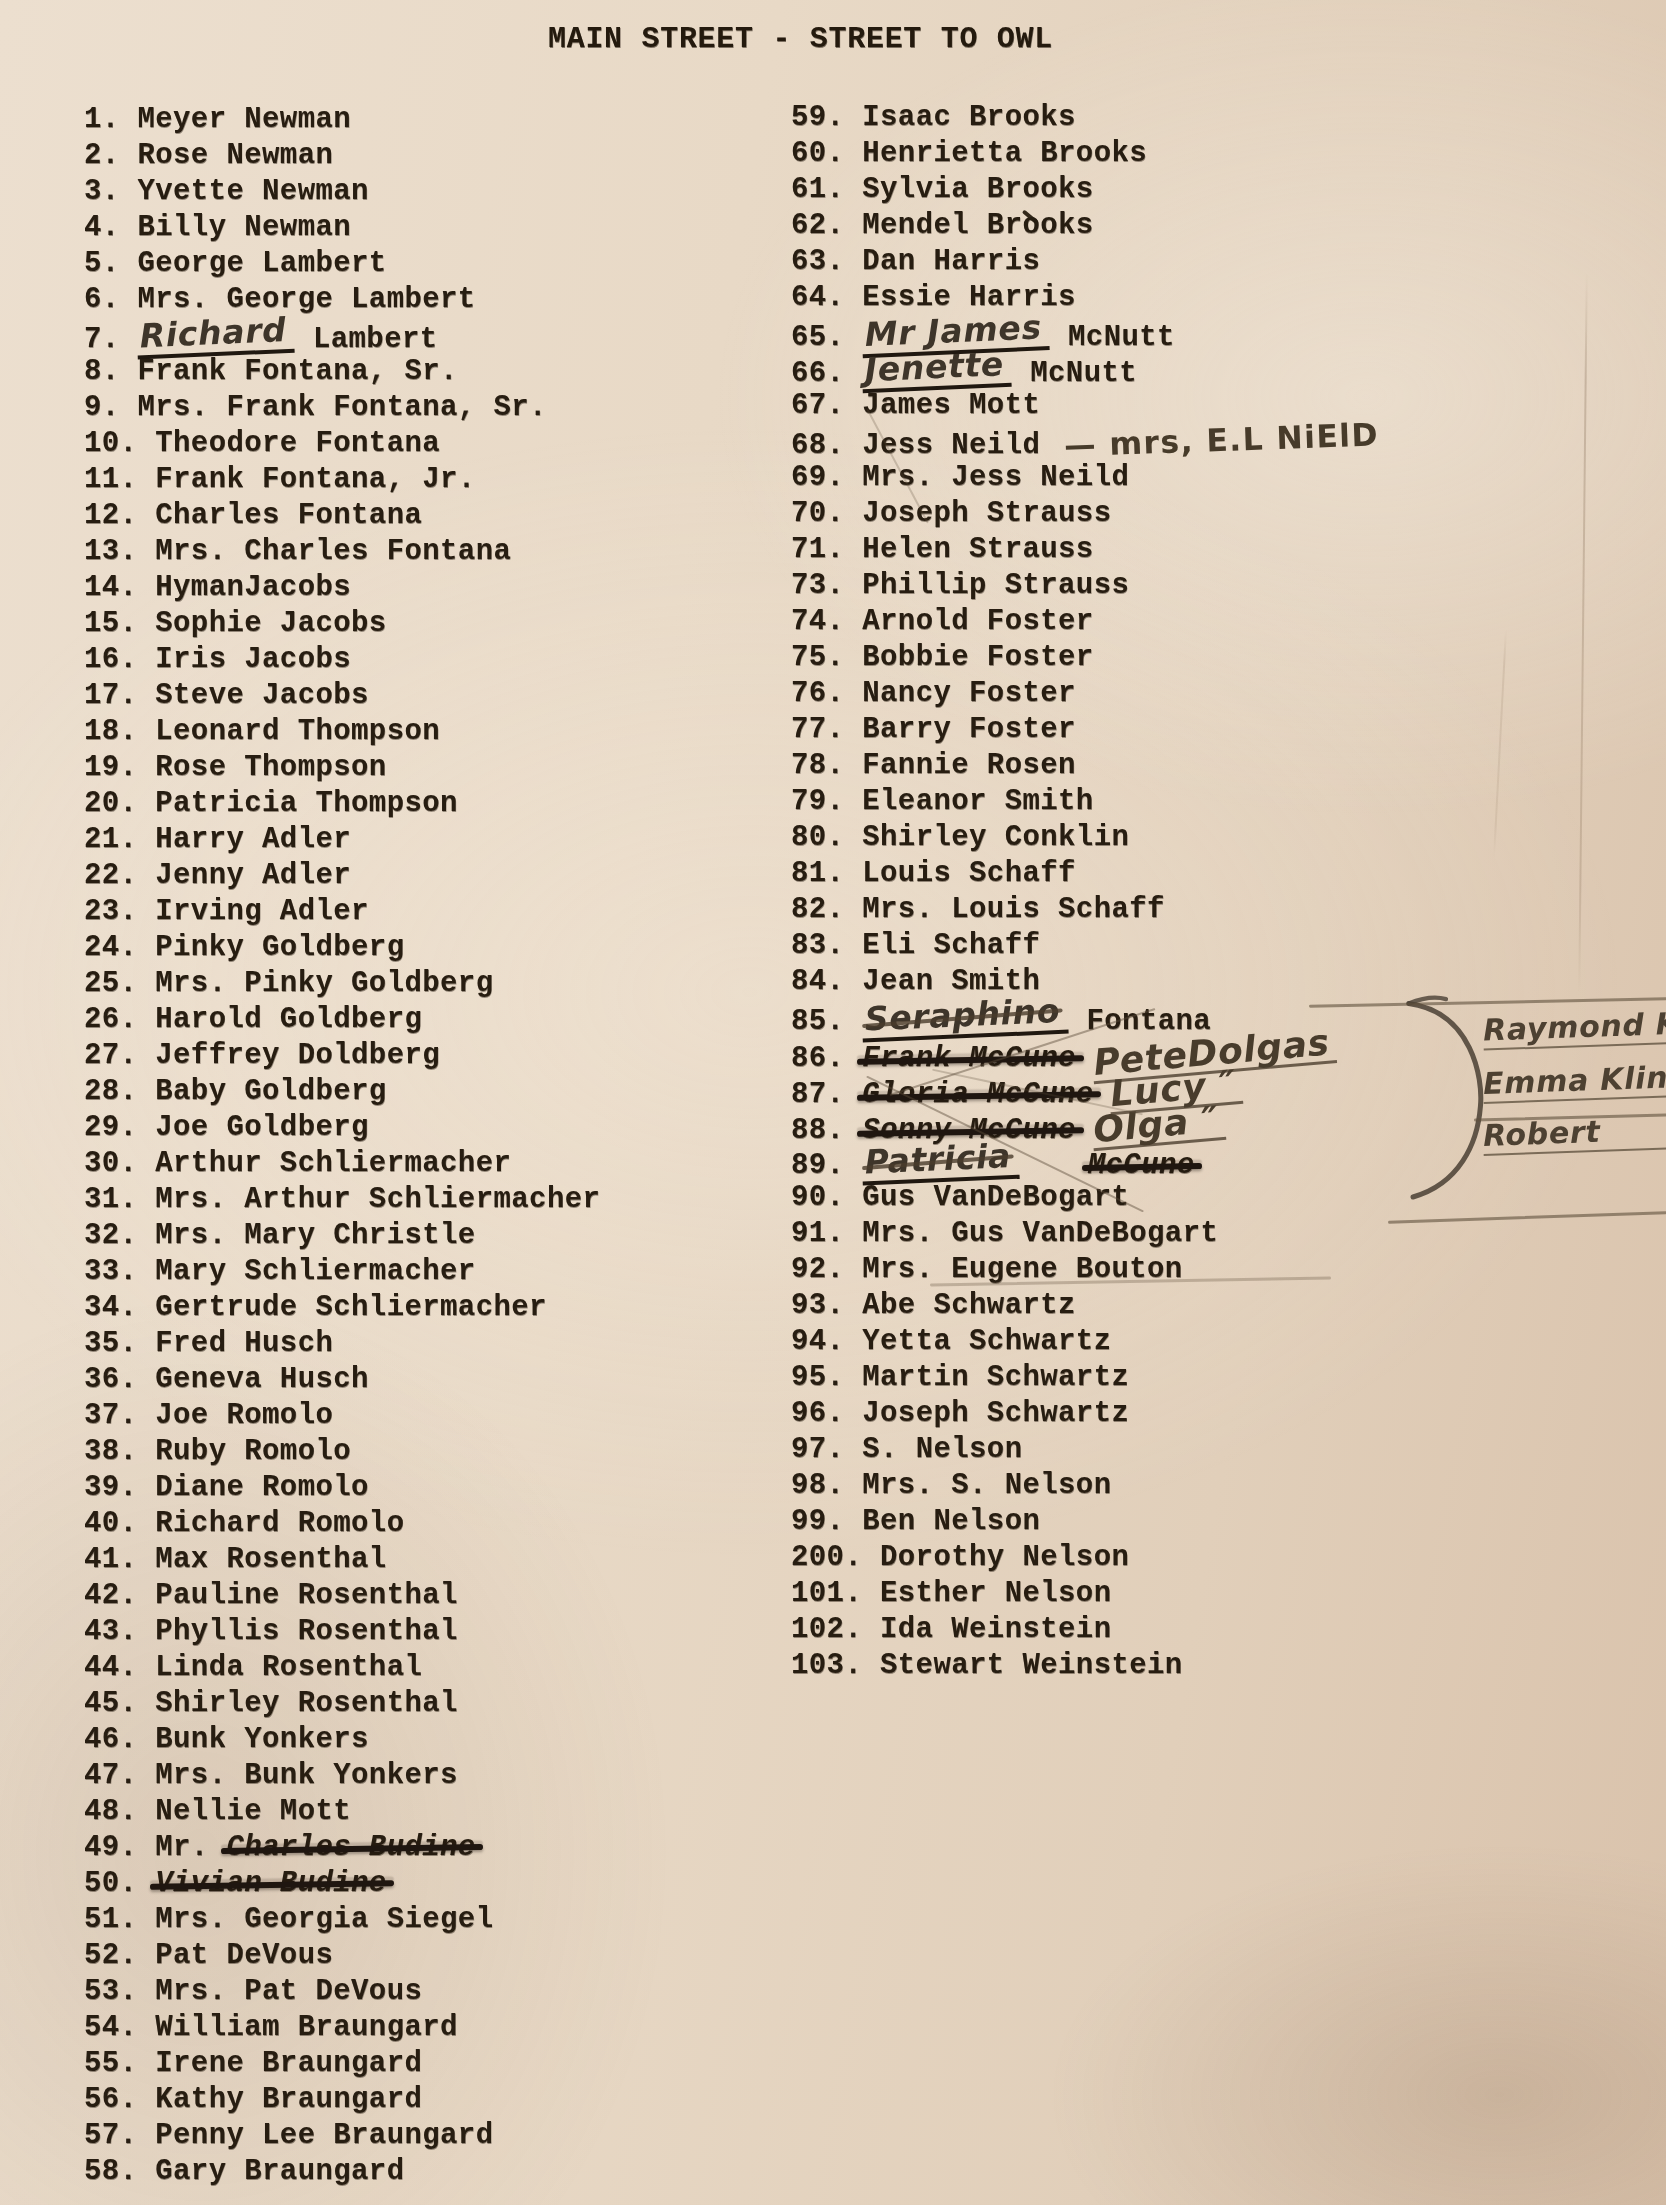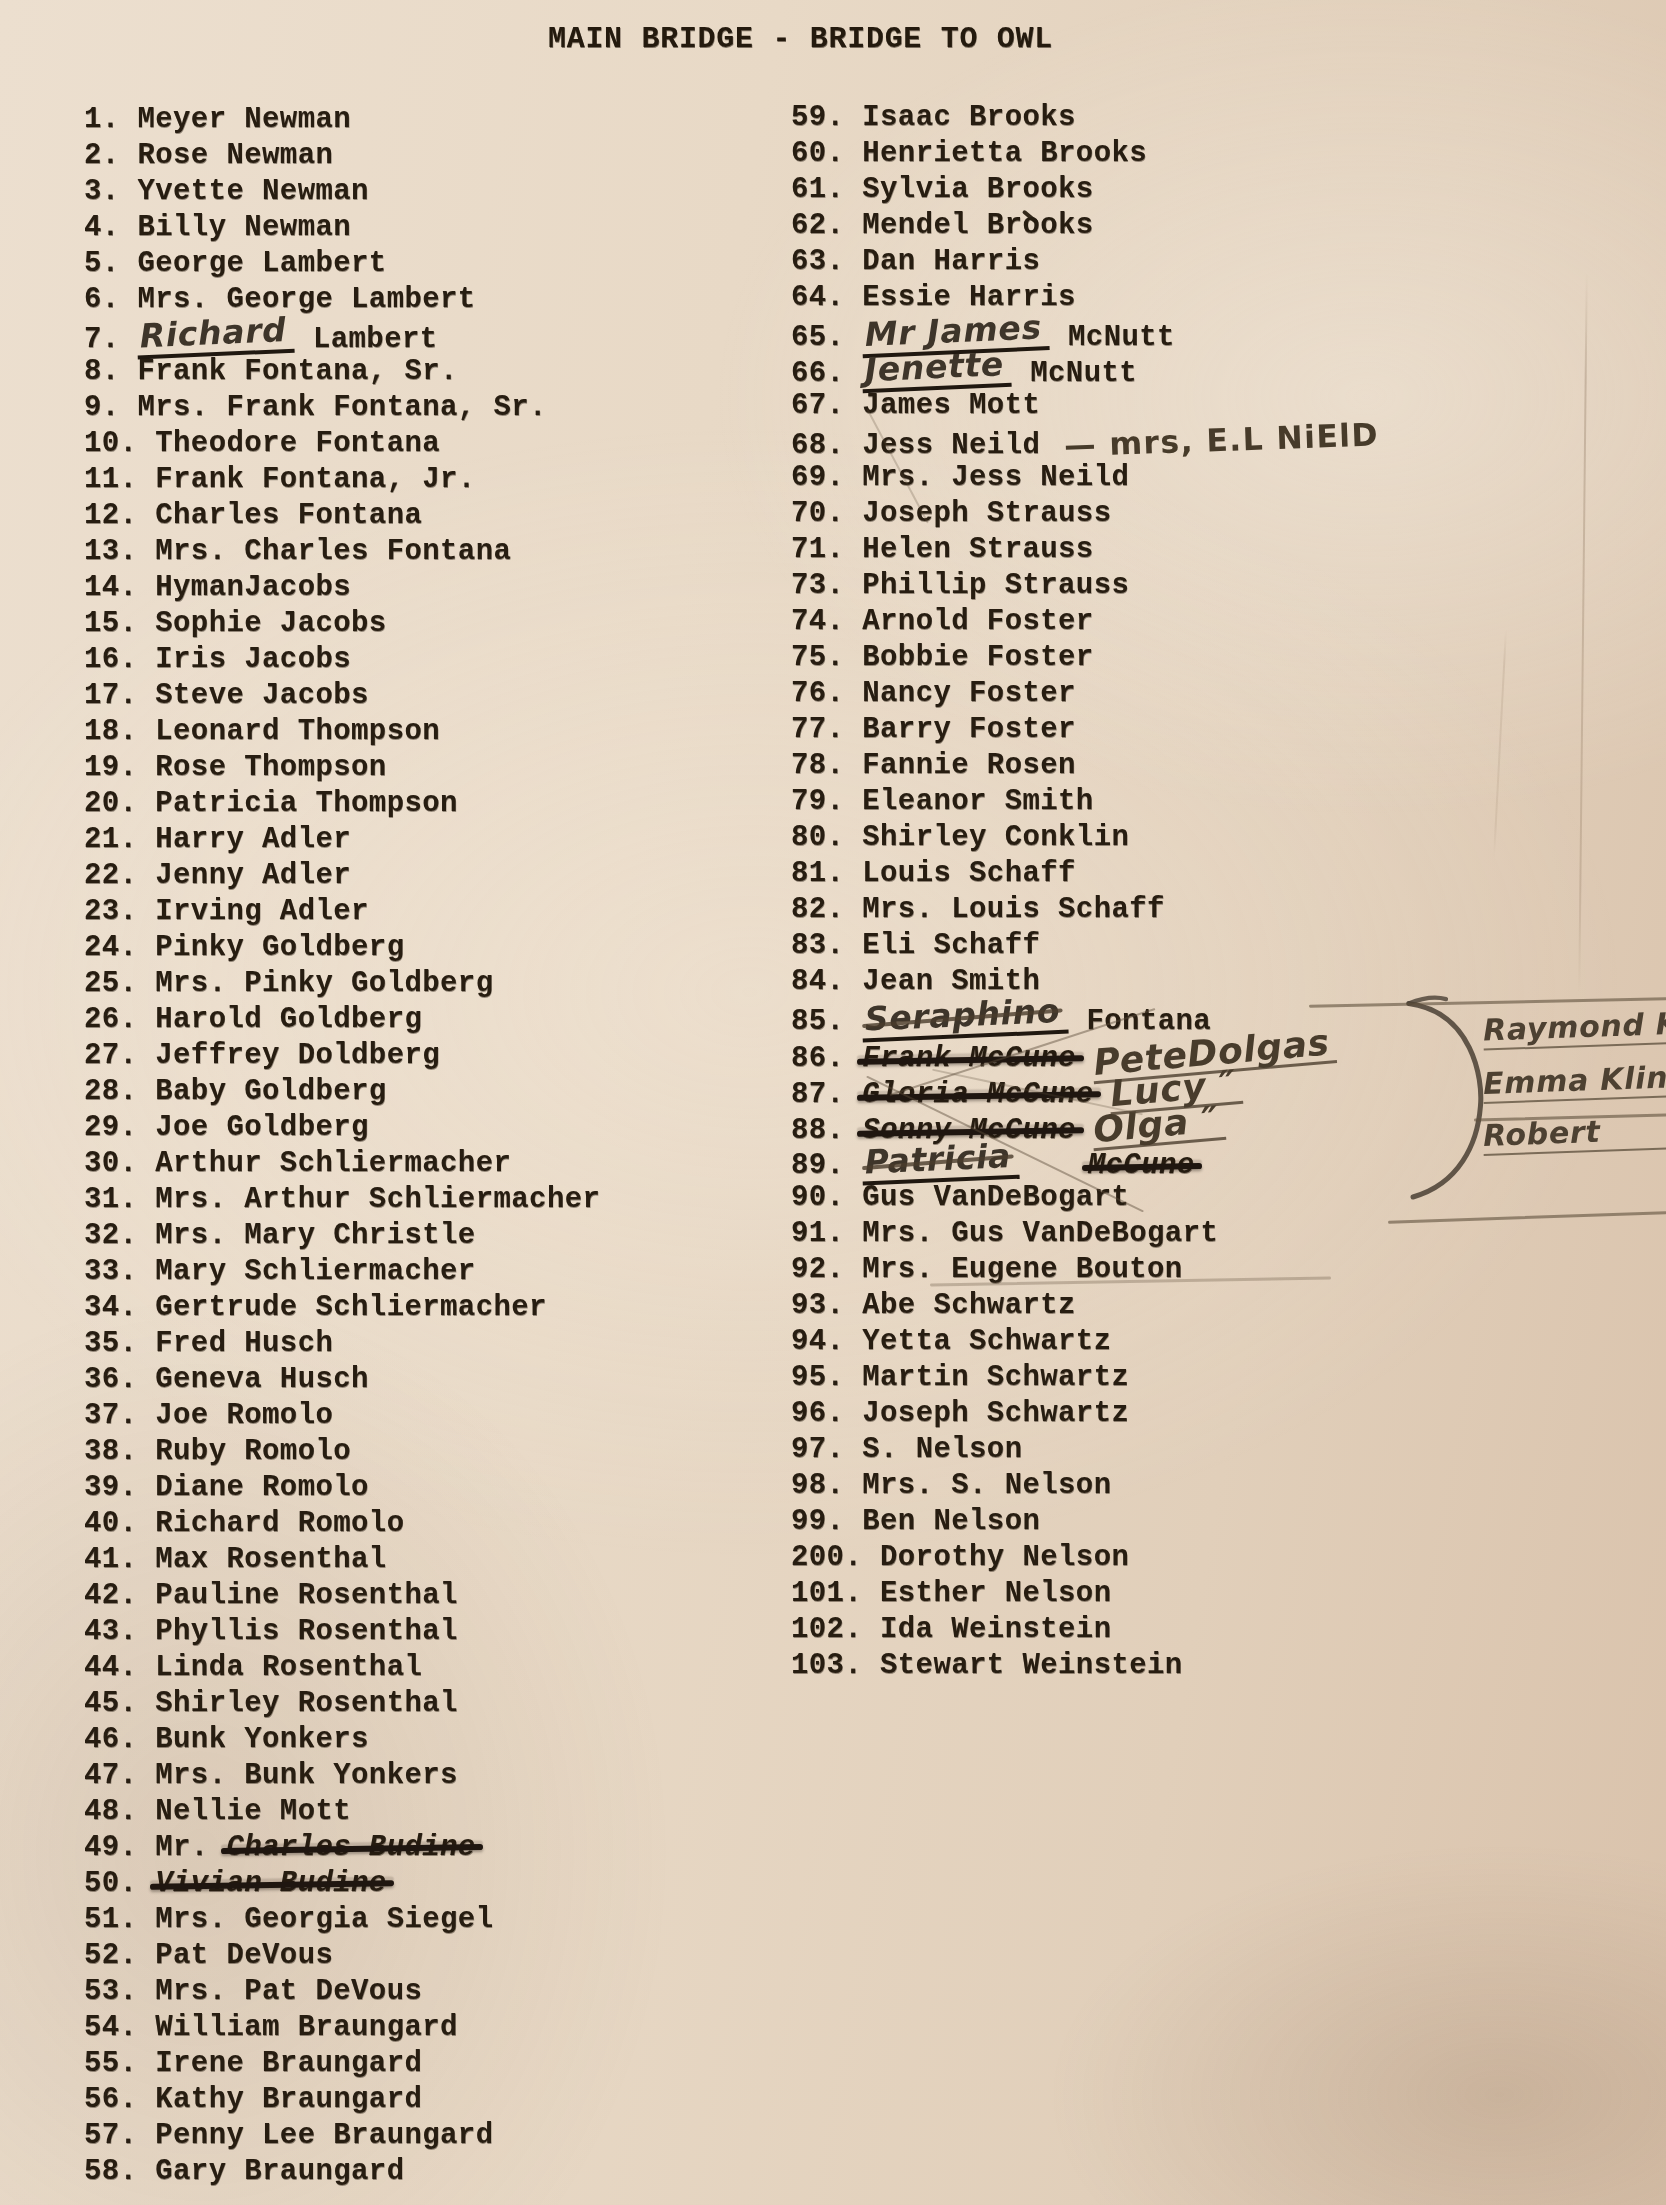--- a/index.html
+++ b/index.html
@@ -82,21 +82,21 @@
     font-family:"DejaVu Sans",sans-serif;font-style:italic;font-weight:600;
     font-size:30px;color:#4d4132;letter-spacing:0.7px;white-space:pre;
     transform:rotate(-2deg);border-bottom:2.9px solid rgba(90,76,58,0.75);
     width:max-content;padding:0 4.3px 1.4px 0;margin-bottom:15.7px;
   }
   .pencil-stroke{position:absolute;height:2.9px;background:rgba(95,80,60,0.6);border-radius:1.4px;}
 </style>
 </head>
 <body>
 
-<div class="doc-title">MAIN BRIDGE - BRIDGE TO OWL</div>
+<div class="doc-title">MAIN STREET - STREET TO OWL</div>
 <div class="ink-mark" style="left:1021px;top:215px;transform:rotate(40deg);"></div>
 
 <div class="col col-left" style="left:84px;top:102px;"><div class="row"><span class="no">1. </span><span class="typed">Meyer Newman</span></div><div class="row"><span class="no">2. </span><span class="typed">Rose Newman</span></div><div class="row"><span class="no">3. </span><span class="typed">Yvette Newman</span></div><div class="row"><span class="no">4. </span><span class="typed">Billy Newman</span></div><div class="row"><span class="no">5. </span><span class="typed">George Lambert</span></div><div class="row"><span class="no">6. </span><span class="typed">Mrs. George Lambert</span></div><div class="row"><span class="no">7. </span><span class="hw u">Richard</span><span class="typed">Lambert</span></div><div class="row"><span class="no">8. </span><span class="typed">Frank Fontana, Sr.</span></div><div class="row"><span class="no">9. </span><span class="typed">Mrs. Frank Fontana, Sr.</span></div><div class="row"><span class="no">10. </span><span class="typed">Theodore Fontana</span></div><div class="row"><span class="no">11. </span><span class="typed">Frank Fontana, Jr.</span></div><div class="row"><span class="no">12. </span><span class="typed">Charles Fontana</span></div><div class="row"><span class="no">13. </span><span class="typed">Mrs. Charles Fontana</span></div><div class="row"><span class="no">14. </span><span class="typed">HymanJacobs</span></div><div class="row"><span class="no">15. </span><span class="typed">Sophie Jacobs</span></div><div class="row"><span class="no">16. </span><span class="typed">Iris Jacobs</span></div><div class="row"><span class="no">17. </span><span class="typed">Steve Jacobs</span></div><div class="row"><span class="no">18. </span><span class="typed">Leonard Thompson</span></div><div class="row"><span class="no">19. </span><span class="typed">Rose Thompson</span></div><div class="row"><span class="no">20. </span><span class="typed">Patricia Thompson</span></div><div class="row"><span class="no">21. </span><span class="typed">Harry Adler</span></div><div class="row"><span class="no">22. </span><span class="typed">Jenny Adler</span></div><div class="row"><span class="no">23. </span><span class="typed">Irving Adler</span></div><div class="row"><span class="no">24. </span><span class="typed">Pinky Goldberg</span></div><div class="row"><span class="no">25. </span><span class="typed">Mrs. Pinky Goldberg</span></div><div class="row"><span class="no">26. </span><span class="typed">Harold Goldberg</span></div><div class="row"><span class="no">27. </span><span class="typed">Jeffrey Doldberg</span></div><div class="row"><span class="no">28. </span><span class="typed">Baby Goldberg</span></div><div class="row"><span class="no">29. </span><span class="typed">Joe Goldberg</span></div><div class="row"><span class="no">30. </span><span class="typed">Arthur Schliermacher</span></div><div class="row"><span class="no">31. </span><span class="typed">Mrs. Arthur Schliermacher</span></div><div class="row"><span class="no">32. </span><span class="typed">Mrs. Mary Christle</span></div><div class="row"><span class="no">33. </span><span class="typed">Mary Schliermacher</span></div><div class="row"><span class="no">34. </span><span class="typed">Gertrude Schliermacher</span></div><div class="row"><span class="no">35. </span><span class="typed">Fred Husch</span></div><div class="row"><span class="no">36. </span><span class="typed">Geneva Husch</span></div><div class="row"><span class="no">37. </span><span class="typed">Joe Romolo</span></div><div class="row"><span class="no">38. </span><span class="typed">Ruby Romolo</span></div><div class="row"><span class="no">39. </span><span class="typed">Diane Romolo</span></div><div class="row"><span class="no">40. </span><span class="typed">Richard Romolo</span></div><div class="row"><span class="no">41. </span><span class="typed">Max Rosenthal</span></div><div class="row"><span class="no">42. </span><span class="typed">Pauline Rosenthal</span></div><div class="row"><span class="no">43. </span><span class="typed">Phyllis Rosenthal</span></div><div class="row"><span class="no">44. </span><span class="typed">Linda Rosenthal</span></div><div class="row"><span class="no">45. </span><span class="typed">Shirley Rosenthal</span></div><div class="row"><span class="no">46. </span><span class="typed">Bunk Yonkers</span></div><div class="row"><span class="no">47. </span><span class="typed">Mrs. Bunk Yonkers</span></div><div class="row"><span class="no">48. </span><span class="typed">Nellie Mott</span></div><div class="row"><span class="no">49. </span><span class="typed">Mr. </span><span class="typed xout">Charles Budine</span></div><div class="row"><span class="no">50. </span><span class="typed xout">Vivian Budine</span></div><div class="row"><span class="no">51. </span><span class="typed">Mrs. Georgia Siegel</span></div><div class="row"><span class="no">52. </span><span class="typed">Pat DeVous</span></div><div class="row"><span class="no">53. </span><span class="typed">Mrs. Pat DeVous</span></div><div class="row"><span class="no">54. </span><span class="typed">William Braungard</span></div><div class="row"><span class="no">55. </span><span class="typed">Irene Braungard</span></div><div class="row"><span class="no">56. </span><span class="typed">Kathy Braungard</span></div><div class="row"><span class="no">57. </span><span class="typed">Penny Lee Braungard</span></div><div class="row"><span class="no">58. </span><span class="typed">Gary Braungard</span></div></div>
 <div class="col col-right" style="left:791px;top:100px;"><div class="row"><span class="no">59. </span><span class="typed">Isaac Brooks</span></div><div class="row"><span class="no">60. </span><span class="typed">Henrietta Brooks</span></div><div class="row"><span class="no">61. </span><span class="typed">Sylvia Brooks</span></div><div class="row"><span class="no">62. </span><span class="typed">Mendel Brooks</span></div><div class="row"><span class="no">63. </span><span class="typed">Dan Harris</span></div><div class="row"><span class="no">64. </span><span class="typed">Essie Harris</span></div><div class="row"><span class="no">65. </span><span class="hw u">Mr James</span><span class="typed">McNutt</span></div><div class="row"><span class="no">66. </span><span class="hw u">Jenette</span><span class="typed">McNutt</span></div><div class="row"><span class="no">67. </span><span class="typed">James Mott</span></div><div class="row"><span class="no">68. </span><span class="typed">Jess Neild</span><span class="hw3">— mrs, E.L NiElD</span></div><div class="row"><span class="no">69. </span><span class="typed">Mrs. Jess Neild</span></div><div class="row"><span class="no">70. </span><span class="typed">Joseph Strauss</span></div><div class="row"><span class="no">71. </span><span class="typed">Helen Strauss</span></div><div class="row"><span class="no">73. </span><span class="typed">Phillip Strauss</span></div><div class="row"><span class="no">74. </span><span class="typed">Arnold Foster</span></div><div class="row"><span class="no">75. </span><span class="typed">Bobbie Foster</span></div><div class="row"><span class="no">76. </span><span class="typed">Nancy Foster</span></div><div class="row"><span class="no">77. </span><span class="typed">Barry Foster</span></div><div class="row"><span class="no">78. </span><span class="typed">Fannie Rosen</span></div><div class="row"><span class="no">79. </span><span class="typed">Eleanor Smith</span></div><div class="row"><span class="no">80. </span><span class="typed">Shirley Conklin</span></div><div class="row"><span class="no">81. </span><span class="typed">Louis Schaff</span></div><div class="row"><span class="no">82. </span><span class="typed">Mrs. Louis Schaff</span></div><div class="row"><span class="no">83. </span><span class="typed">Eli Schaff</span></div><div class="row"><span class="no">84. </span><span class="typed">Jean Smith</span></div><div class="row"><span class="no">85. </span><span class="hw u hw-struck">Seraphino</span><span class="typed">Fontana</span></div><div class="row"><span class="no">86. </span><span class="typed xout">Frank McCune</span><span class="hw2 u">PeteDolgas</span></div><div class="row"><span class="no">87. </span><span class="typed xout">Gloria McCune</span><span class="hw2 u">Lucy ″</span></div><div class="row"><span class="no">88. </span><span class="typed xout">Sonny McCune</span><span class="hw2 u">Olga ″</span></div><div class="row"><span class="no">89. </span><span class="hw u hw-struck gap-wide">Patricia</span><span class="typed xout">McCune</span></div><div class="row"><span class="no">90. </span><span class="typed">Gus VanDeBogart</span></div><div class="row"><span class="no">91. </span><span class="typed">Mrs. Gus VanDeBogart</span></div><div class="row"><span class="no">92. </span><span class="typed">Mrs. Eugene Bouton</span></div><div class="row"><span class="no">93. </span><span class="typed">Abe Schwartz</span></div><div class="row"><span class="no">94. </span><span class="typed">Yetta Schwartz</span></div><div class="row"><span class="no">95. </span><span class="typed">Martin Schwartz</span></div><div class="row"><span class="no">96. </span><span class="typed">Joseph Schwartz</span></div><div class="row"><span class="no">97. </span><span class="typed">S. Nelson</span></div><div class="row"><span class="no">98. </span><span class="typed">Mrs. S. Nelson</span></div><div class="row"><span class="no">99. </span><span class="typed">Ben Nelson</span></div><div class="row"><span class="no">200. </span><span class="typed">Dorothy Nelson</span></div><div class="row"><span class="no">101. </span><span class="typed">Esther Nelson</span></div><div class="row"><span class="no">102. </span><span class="typed">Ida Weinstein</span></div><div class="row"><span class="no">103. </span><span class="typed">Stewart Weinstein</span></div></div>
 
 <div class="margin-note">
   <svg width="86" height="215" viewBox="0 0 120 300">
     <path d="M8,16 C96,28 112,120 108,160 C104,212 78,268 14,286" fill="none" stroke="#4a4034" stroke-width="7" stroke-linecap="round" opacity="0.85"></path>
     <path d="M8,16 C28,8 46,6 60,10" fill="none" stroke="#4a4034" stroke-width="6" stroke-linecap="round" opacity="0.8"></path>
   </svg>

